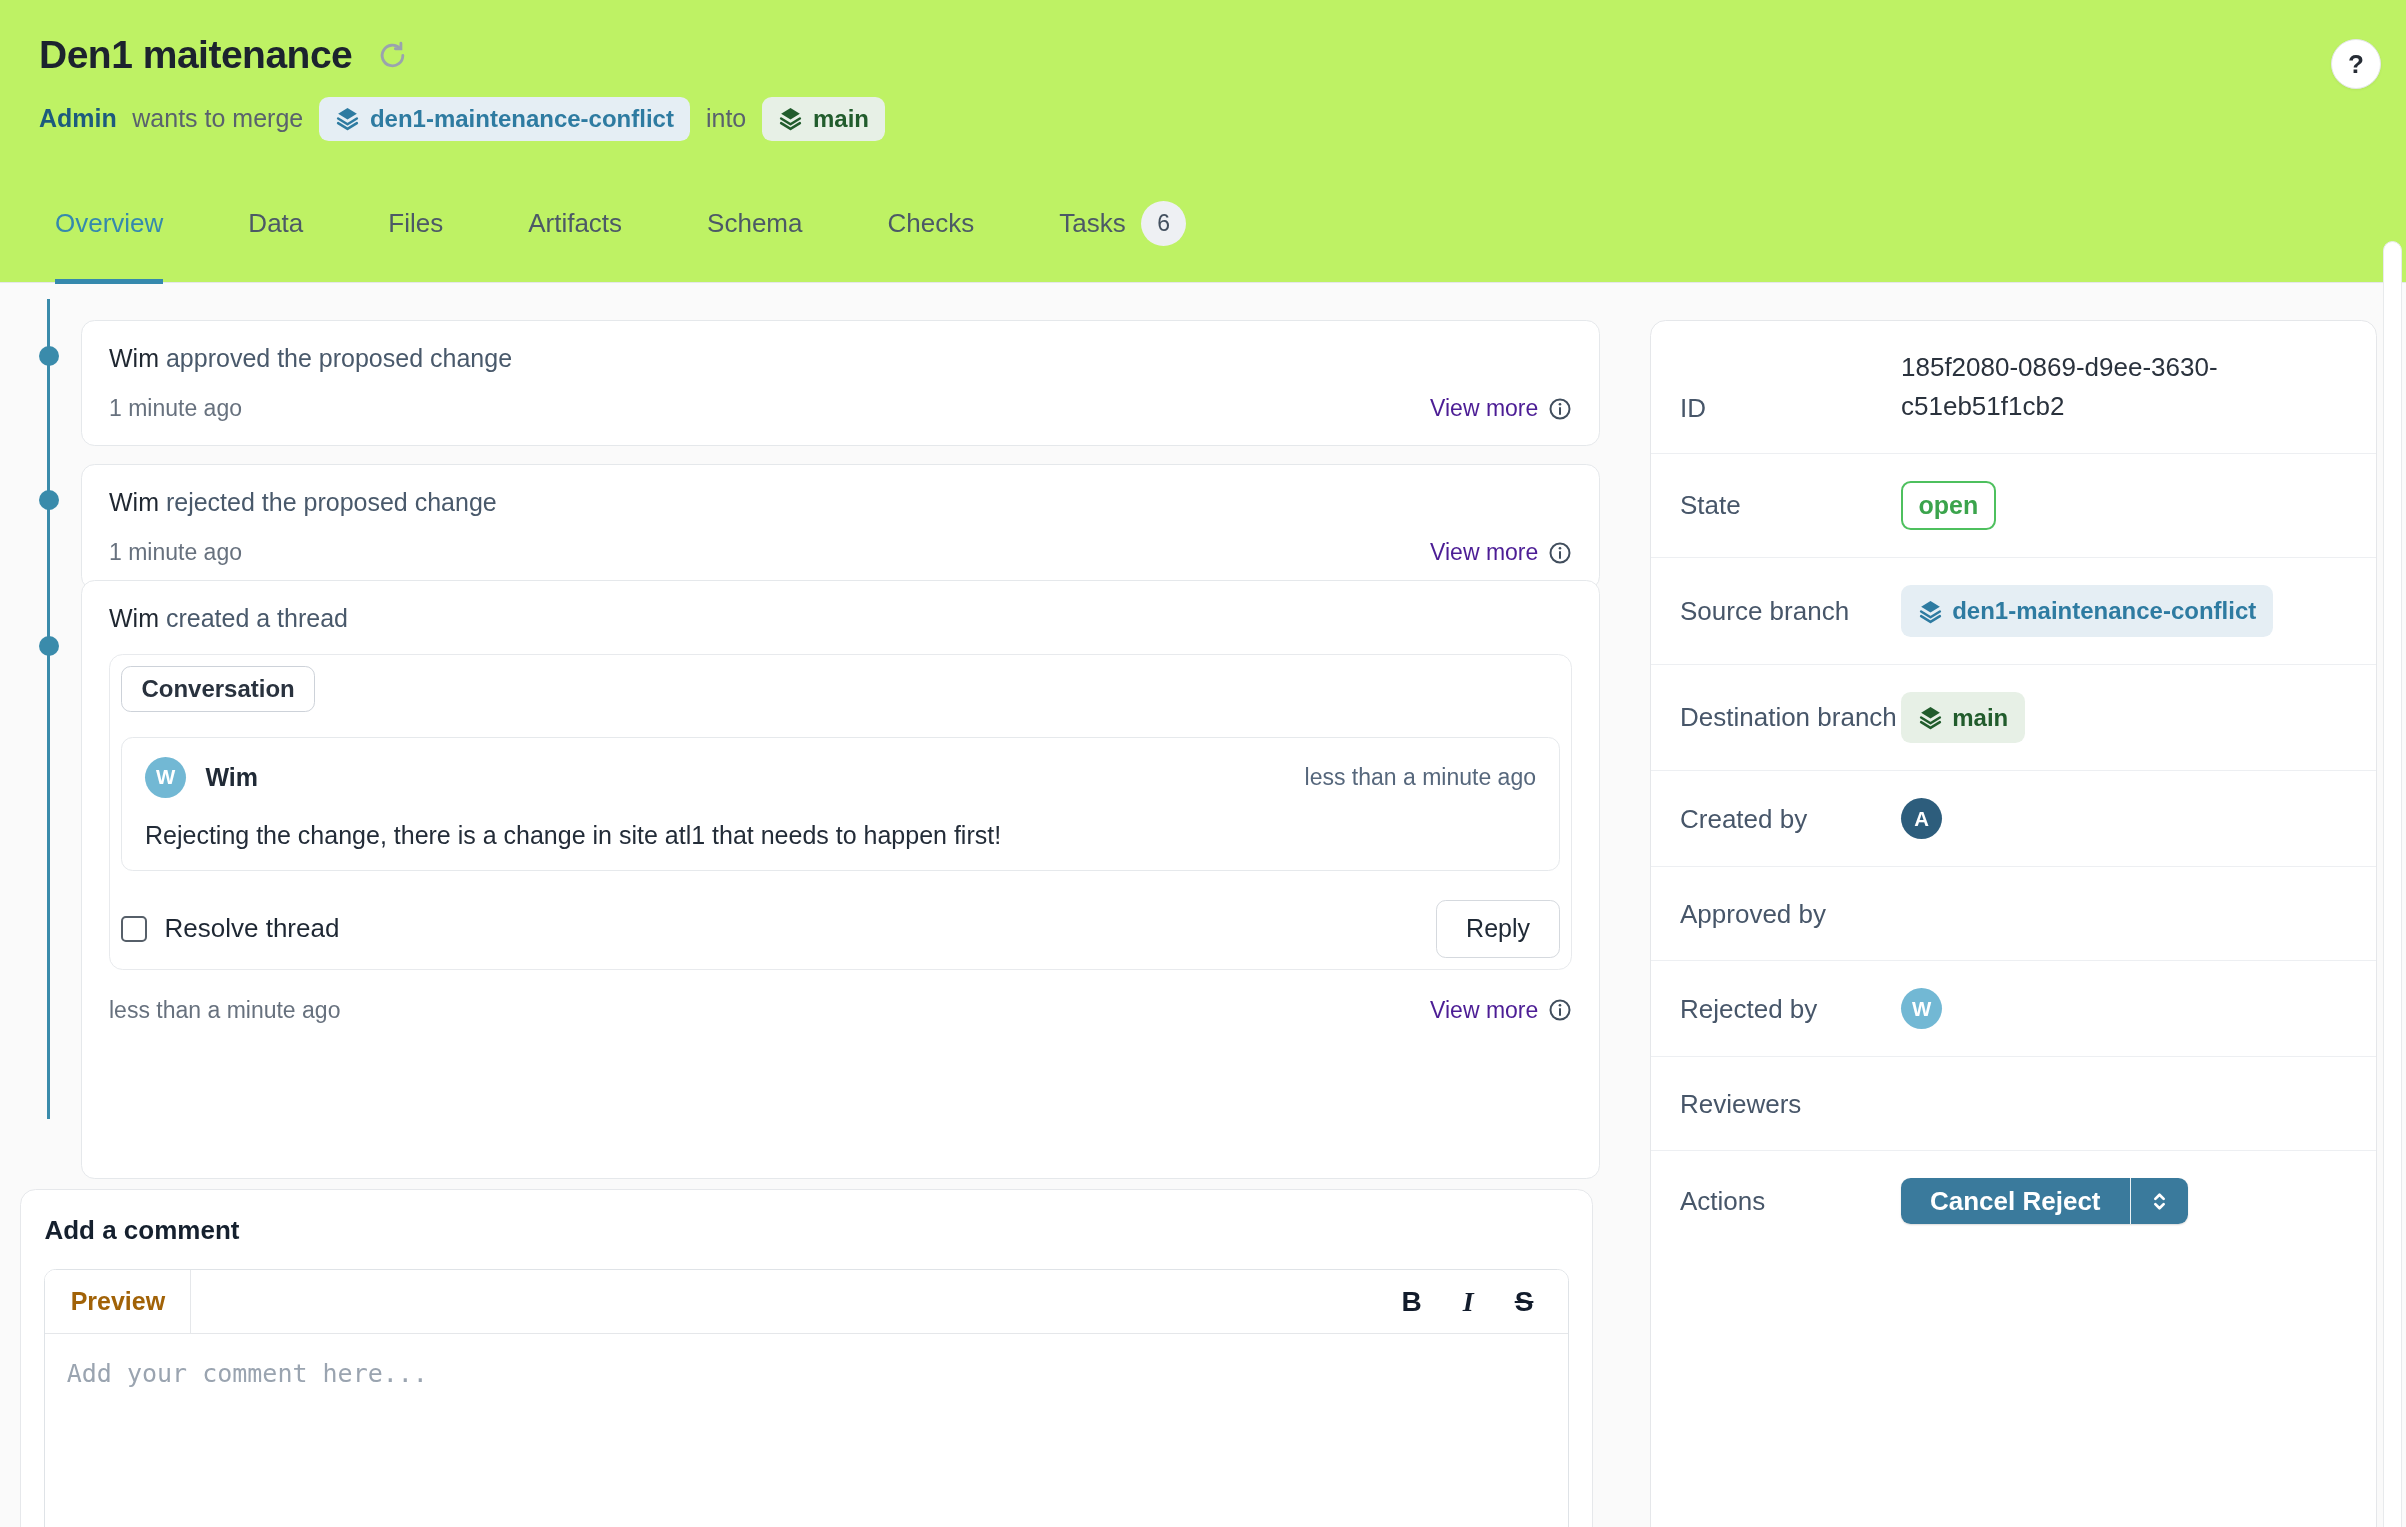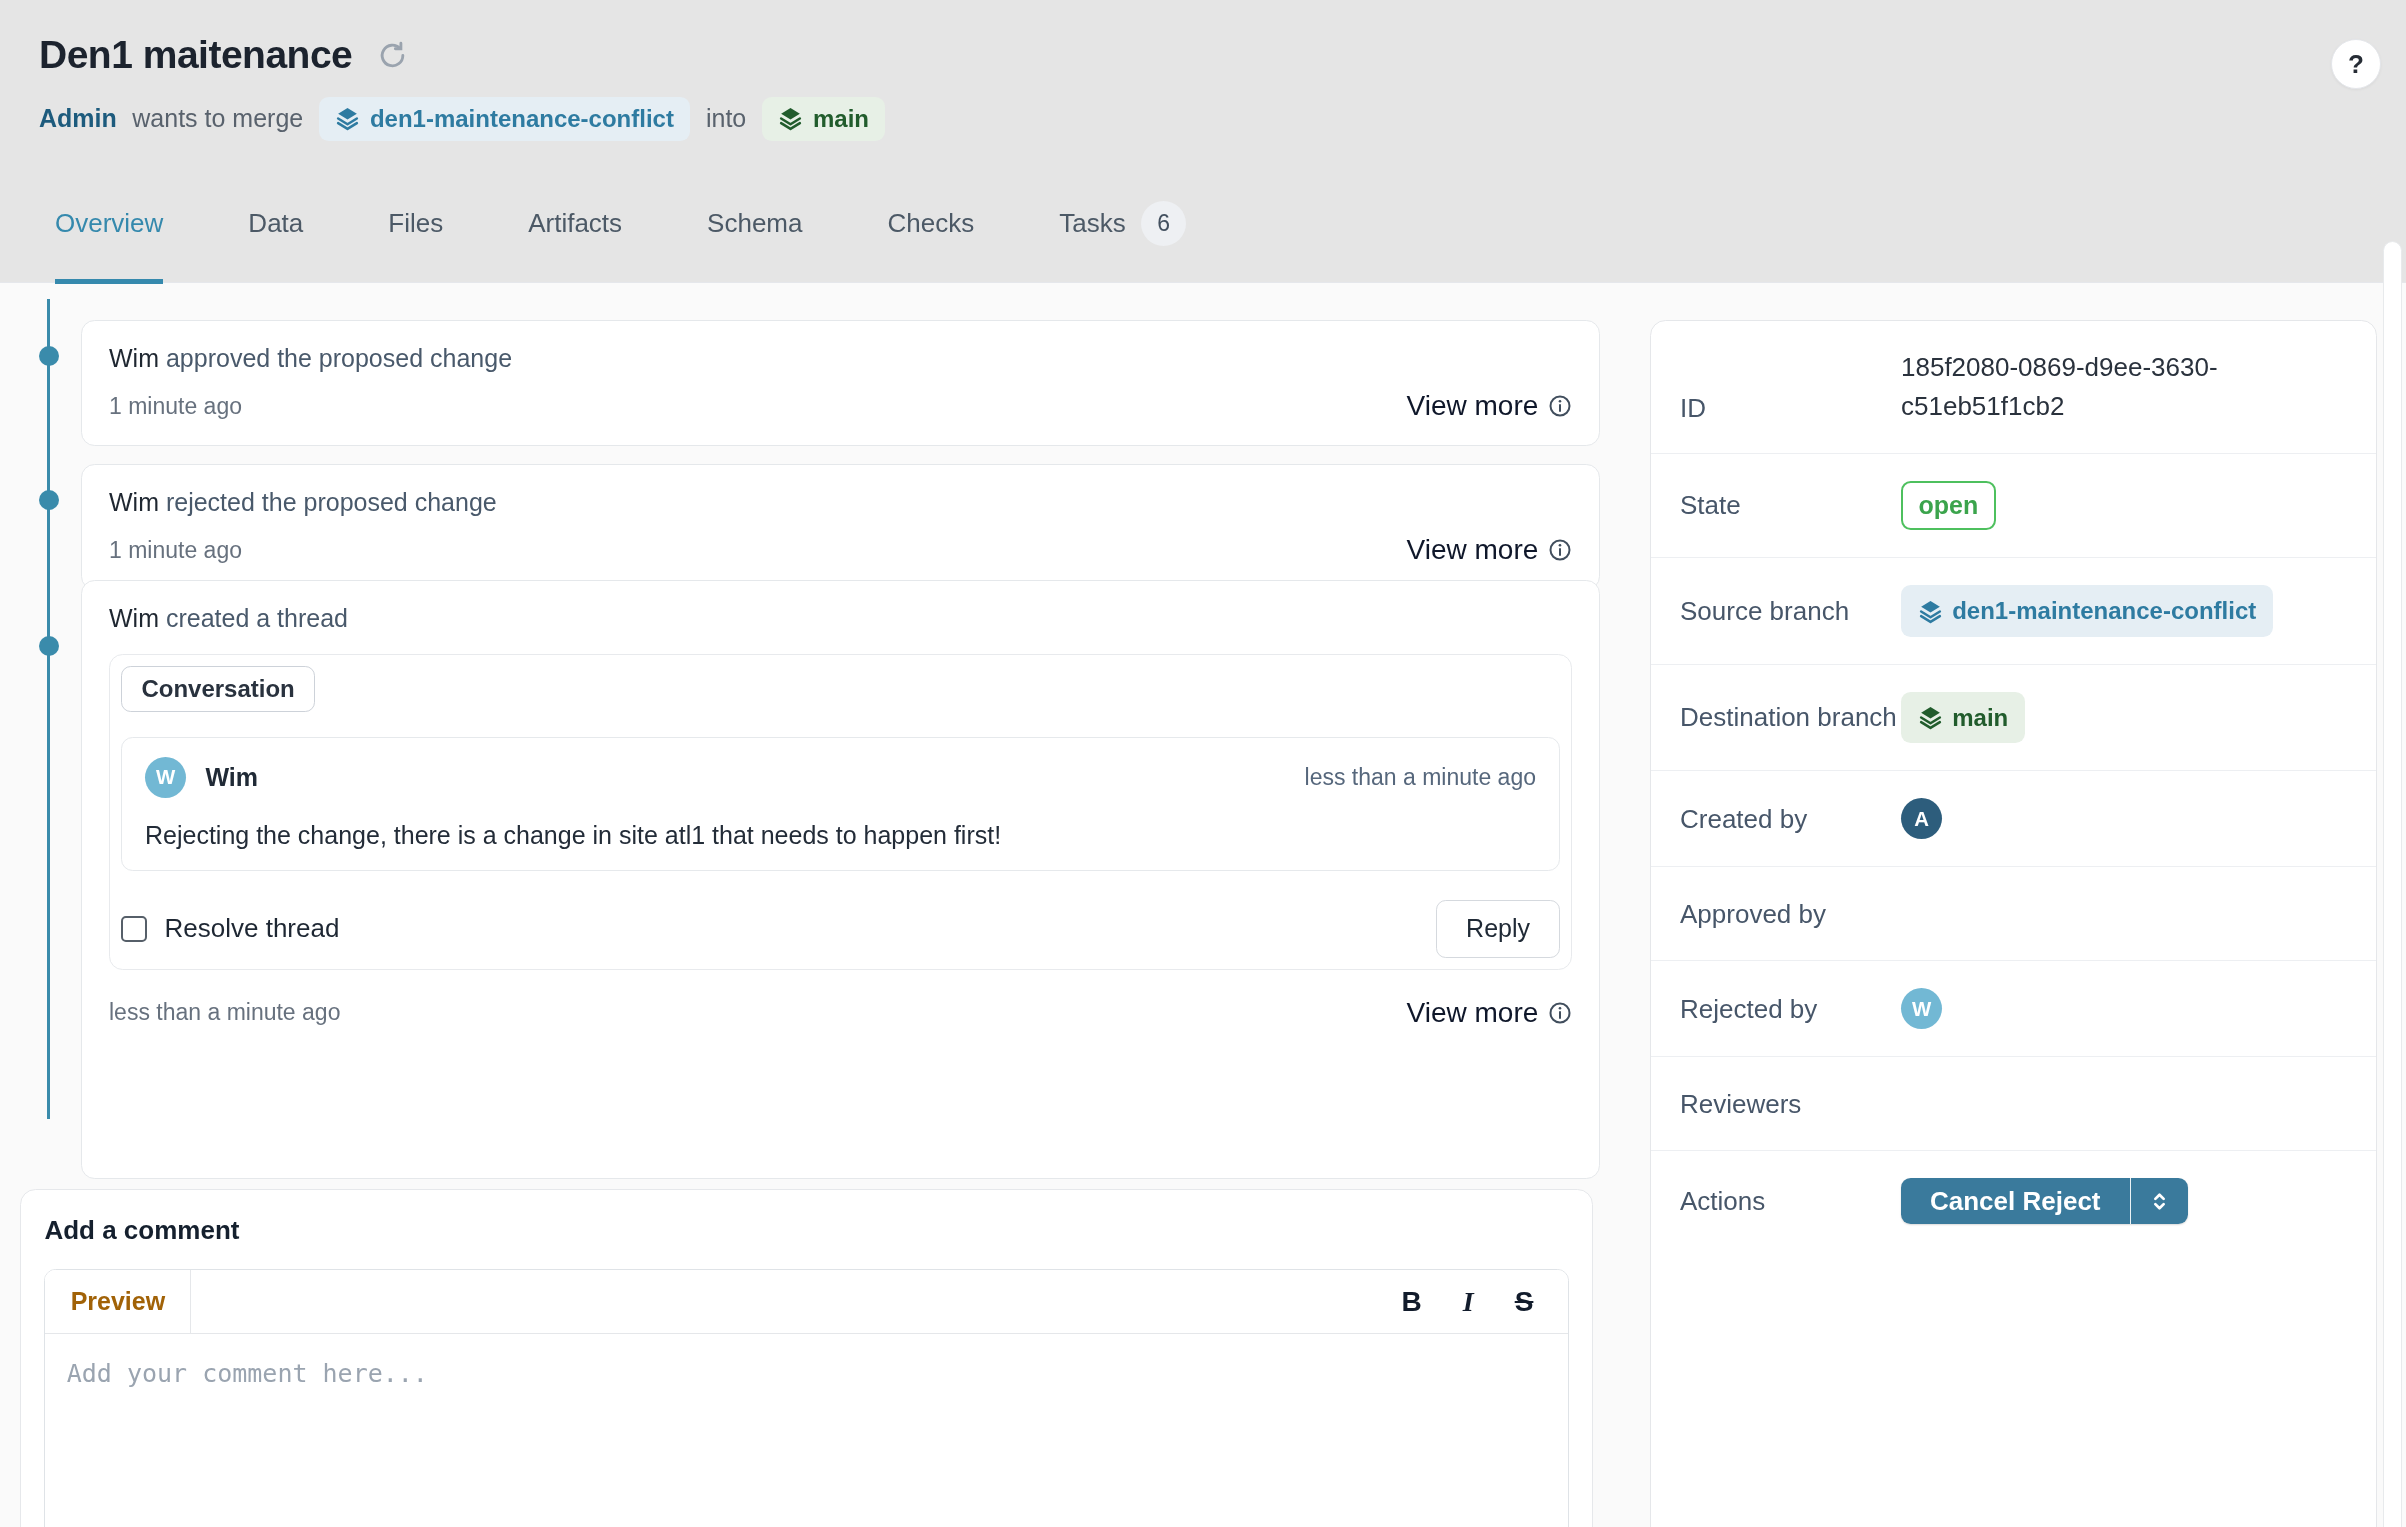--- a/index.html
+++ b/index.html
@@ -7,21 +7,21 @@
   body {
     background:#fafafa;
     font-family:"Liberation Sans", sans-serif;
     color:#1f2731;
     position:relative;
   }
 
   
   .app-header {
     position:absolute; left:0; top:0; width:2407px; height:283px;
-    background:#e5e5e5; border-bottom:1.9px solid #e5e7eb;
+    background:#bef264; border-bottom:1.9px solid #e5e7eb;
   }
   .title-row { position:absolute; left:39px; top:33px; display:flex; align-items:center; gap:25px; }
   .page-title { font-size:39px; font-weight:700; color:#1c232e; letter-spacing:-0.5px; }
   .refresh-btn { background:none; border:0; display:flex; align-items:center; cursor:pointer; }
   .byline { position:absolute; left:39px; top:97px; display:flex; align-items:center; gap:15.5px; font-size:25px; color:#59626d; }
   .byline .author { font-weight:700; color:#1d5b7d; }
   .branch-badge {
     display:inline-flex; align-items:center; gap:9.7px;
     padding:7.8px 16.5px; border-radius:9.7px; font-weight:700; font-size:24px;
   }
@@ -57,21 +57,21 @@
     display:flex; flex-direction:column; justify-content:space-between;
   }
   #event-card-1 { top:320px; height:126px; }
   #event-card-2 { top:464px; height:126px; }
   #thread-card  { top:580px; height:599px; justify-content:flex-start; }
 
   .card-title { font-size:25px; color:#49596b; }
   .card-title .actor { color:#1f2731; }
   .card-footer { display:flex; justify-content:space-between; align-items:center; }
   .time-text { font-size:23px; color:#67717e; }
-  .view-more { display:flex; gap:9.7px; align-items:center; font-size:28px; color:#0f172a; cursor:pointer; background:none; border:0; }
+  .view-more { display:flex; gap:9.7px; align-items:center; font-size:23px; color:#4c1d95; cursor:pointer; background:none; border:0; }
 
   .conversation-box { margin-top:21.3px; border:1.9px solid #e8eaed; border-radius:13.6px; padding:11px; }
   .conv-badge {
     display:inline-block; border:1.9px solid #cdd2d9; border-radius:9.7px;
     padding:7.8px 19.4px; font-size:24px; font-weight:600; color:#29323e; background:#fff;
   }
   .thread-comment { margin-top:25px; border:1.9px solid #e6e9ec; border-radius:11.6px; padding:19.4px 23px; }
   .comment-head { display:flex; align-items:center; }
   .avatar {
     width:41px; height:41px; border-radius:50%; color:#fff; font-weight:600; font-size:20.4px;

